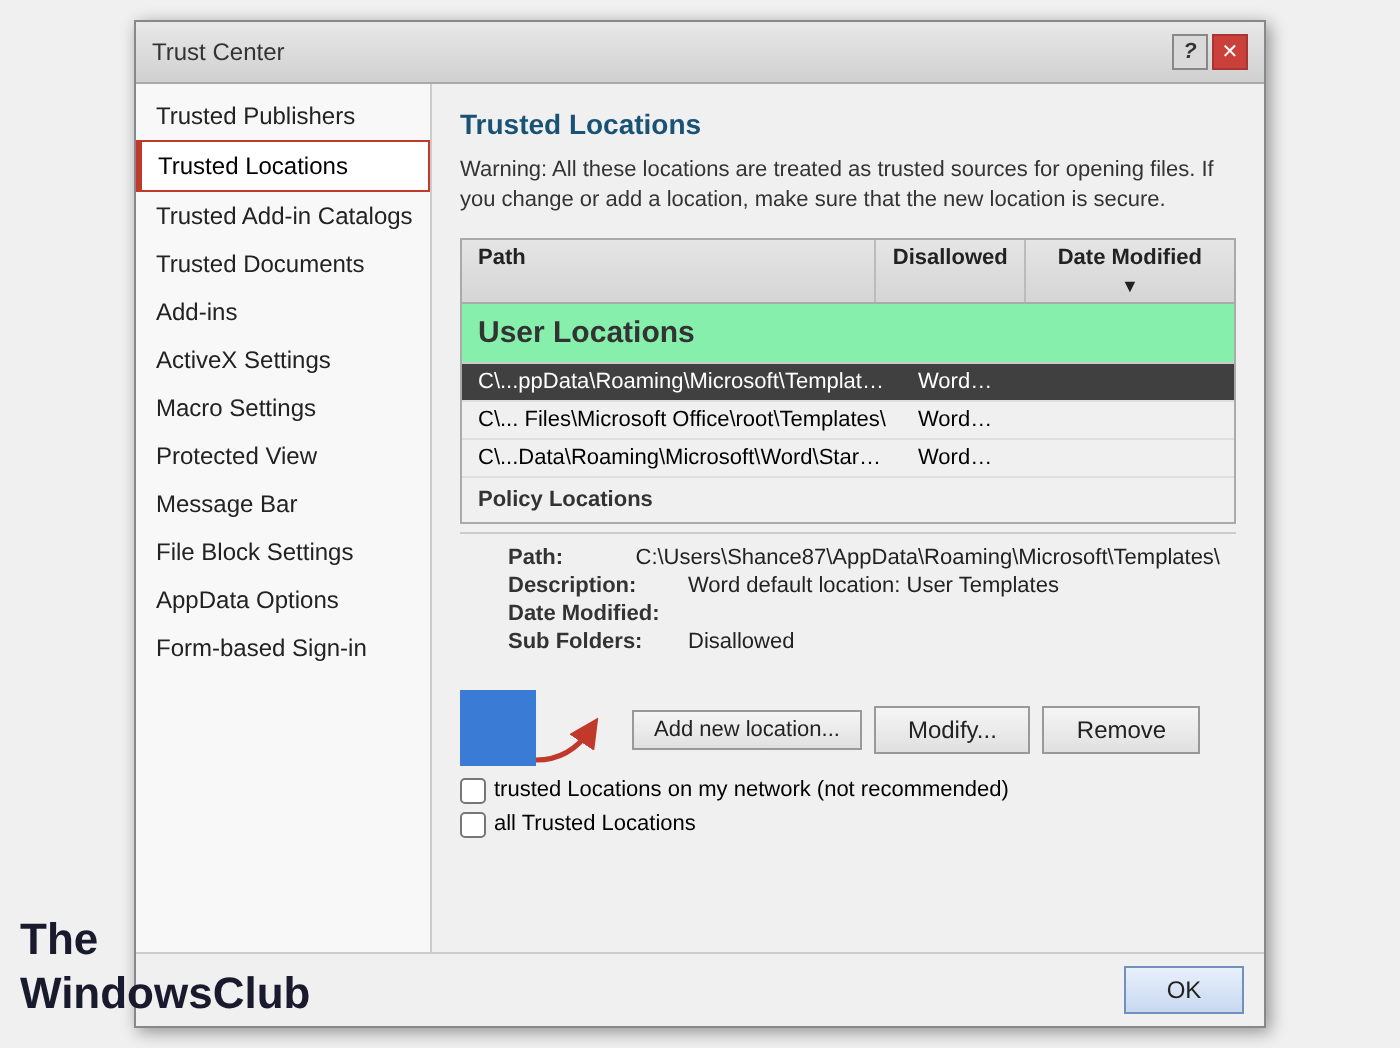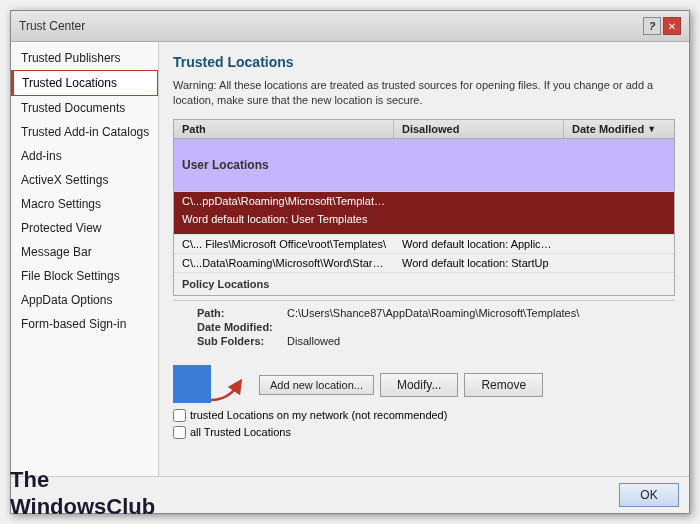--- a/index.html
+++ b/index.html
@@ -8,21 +8,21 @@
       font-size: 12px;
       background: #f0f0f0;
       display: flex;
       justify-content: center;
       align-items: center;
       width: 700px;
       height: 524px;
       overflow: hidden;
     }
     .dialog {
-      width: 680px;
+      width: 566px;
       height: 504px;
       background: #f0f0f0;
       border: 1px solid #888;
       box-shadow: 2px 2px 8px rgba(0,0,0,0.4);
       display: flex;
       flex-direction: column;
     }
     .title-bar {
       background: linear-gradient(to bottom, #e8e8e8, #d0d0d0);
       border-bottom: 1px solid #aaa;
@@ -116,41 +116,41 @@
       font-size: 11px;
       font-weight: 600;
       color: #222;
       border-right: 1px solid #bbb;
     }
     .table-header-cell:last-child {
       border-right: none;
       display: flex;
       align-items: center;
       gap: 3px;
+      flex-direction: column;
     }
     .col-path { width: 220px; }
     .col-desc { flex: 1; }
     .col-date { width: 110px; }
     .table-section-label {
-      padding: 19px 8px;
-      font-size: 12px;
-      font-weight: 600;
-      color: #333;
-      background: #c4b5fd;
+      padding: 6px 8px;
+      font-size: 15px;
+      font-weight: 600;
+      color: #333;
+      background: #86efac;
       border-bottom: 1px solid #ccc;
     }
     .table-row {
       display: flex;
       border-bottom: 1px solid #e0e0e0;
       cursor: pointer;
     }
     .table-row.selected {
-      background: #7f1d1d;
+      background: #404040;
       color: white;
-      flex-direction: column;
     }
     .table-cell {
       padding: 3px 8px;
       font-size: 11px;
       white-space: nowrap;
       overflow: hidden;
       text-overflow: ellipsis;
     }
     .policy-label {
       padding: 5px 8px;
@@ -267,22 +267,22 @@
       <div class="help-btn">?</div>
       <div class="title-btn close">✕</div>
     </div>
   </div>
 
   <div class="dialog-body">
 
     <div class="sidebar">
       <div class="sidebar-item">Trusted Publishers</div>
       <div class="sidebar-item active">Trusted Locations</div>
+      <div class="sidebar-item">Trusted Add-in Catalogs</div>
       <div class="sidebar-item">Trusted Documents</div>
-      <div class="sidebar-item">Trusted Add-in Catalogs</div>
       <div class="sidebar-item">Add-ins</div>
       <div class="sidebar-item">ActiveX Settings</div>
       <div class="sidebar-item">Macro Settings</div>
       <div class="sidebar-item">Protected View</div>
       <div class="sidebar-item">Message Bar</div>
       <div class="sidebar-item">File Block Settings</div>
       <div class="sidebar-item">AppData Options</div>
       <div class="sidebar-item">Form-based Sign-in</div>
     </div>
 
@@ -315,20 +315,24 @@
           <div class="table-cell col-desc">Word default location: StartUp</div>
           <div class="table-cell col-date"></div>
         </div>
         <div class="policy-label">Policy Locations</div>
       </div>
 
       <div class="details-panel">
         <div class="detail-row">
           <span class="detail-label">Path:</span>
           <span class="detail-value">C:\Users\Shance87\AppData\Roaming\Microsoft\Templates\</span>
+        </div>
+        <div class="detail-row">
+          <span class="detail-label">Description:</span>
+          <span class="detail-value">Word default location: User Templates</span>
         </div>
         <div class="detail-row">
           <span class="detail-label">Date Modified:</span>
           <span class="detail-value"></span>
         </div>
         <div class="detail-row">
           <span class="detail-label">Sub Folders:</span>
           <span class="detail-value">Disallowed</span>
         </div>
       </div>
@@ -361,16 +365,16 @@
         </div>
       </div>
     </div>
   </div>
 
   <div class="dialog-footer">
     <button class="btn btn-primary">OK</button>
   </div>
 </div>
 
-<div class="watermark" style="position:fixed;bottom:4px;left:10px;">
+<div class="watermark" style="position:fixed;bottom:14px;left:10px;">
   <div>The</div>
   <div>WindowsClub</div>
 </div>
 
 </body></html>

